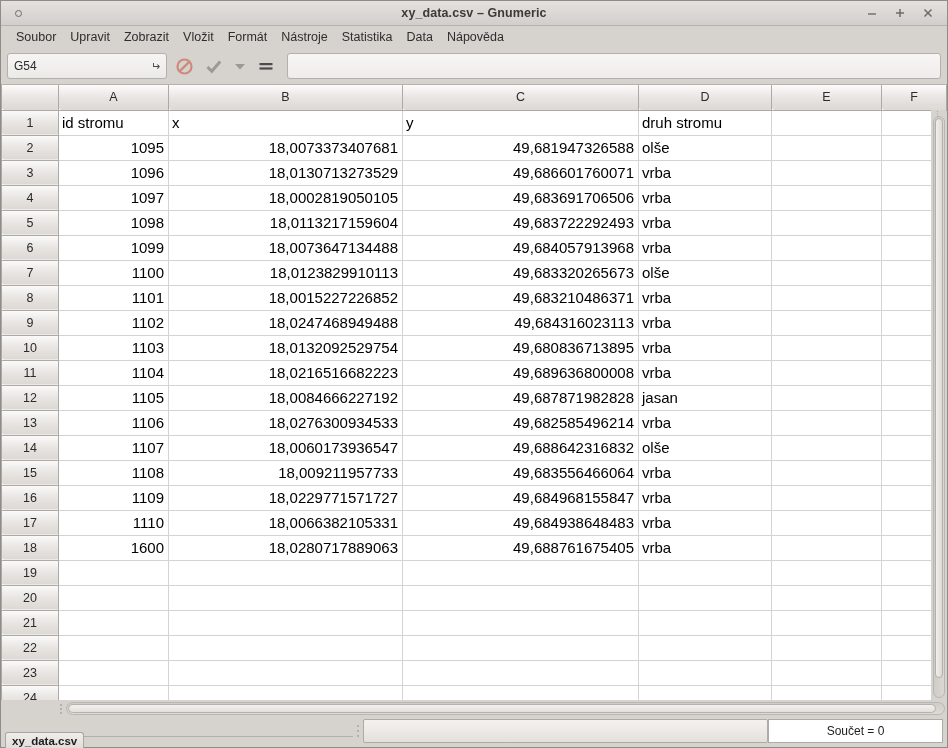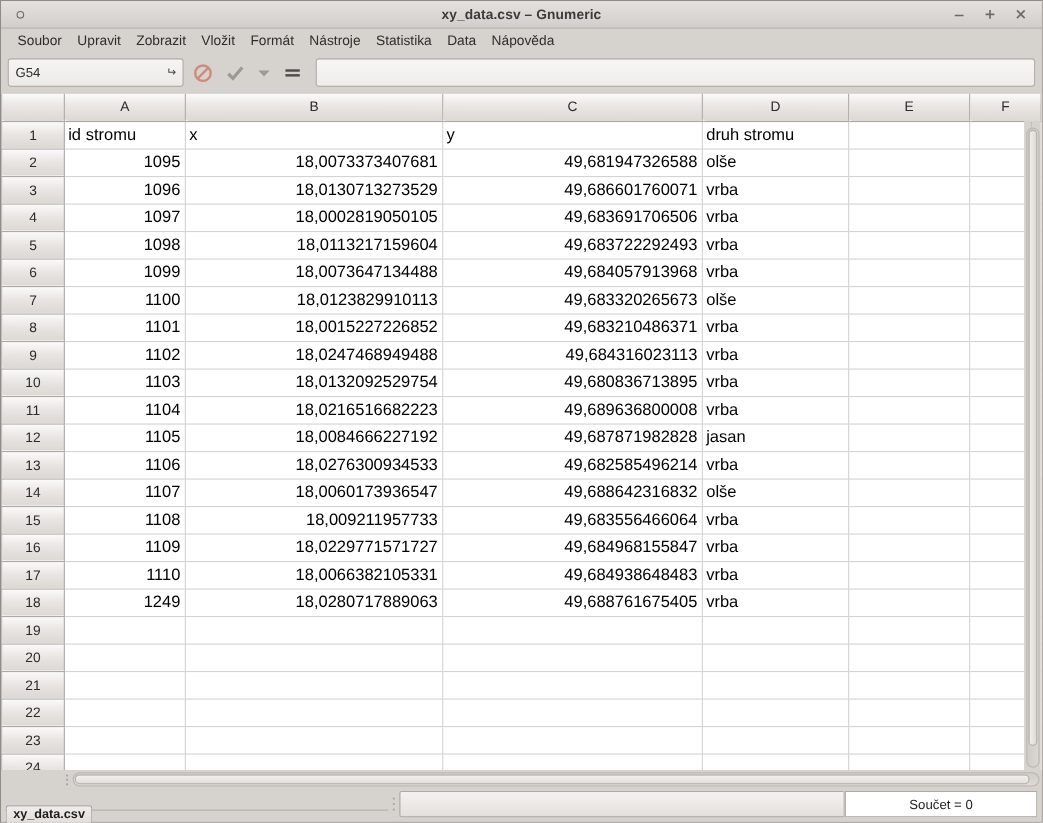--- a/index.html
+++ b/index.html
@@ -573,21 +573,21 @@
               <th class="rowhead">17</th>
               <td class="cell num" style="width: 110px;">1110</td>
               <td class="cell num" style="width: 234px;">18,0066382105331</td>
               <td class="cell num" style="width: 236px;">49,684938648483</td>
               <td class="cell txt" style="width: 133px;">vrba</td>
               <td class="cell txt" style="width: 110px;"></td>
               <td class="cell txt" style="width: 65px;"></td>
             </tr>
             <tr>
               <th class="rowhead">18</th>
-              <td class="cell num" style="width: 110px;">1249</td>
+              <td class="cell num" style="width: 110px;">1600</td>
               <td class="cell num" style="width: 234px;">18,0280717889063</td>
               <td class="cell num" style="width: 236px;">49,688761675405</td>
               <td class="cell txt" style="width: 133px;">vrba</td>
               <td class="cell txt" style="width: 110px;"></td>
               <td class="cell txt" style="width: 65px;"></td>
             </tr>
             <tr>
               <th class="rowhead">19</th>
               <td class="cell num" style="width: 110px;"></td>
               <td class="cell num" style="width: 234px;"></td>

